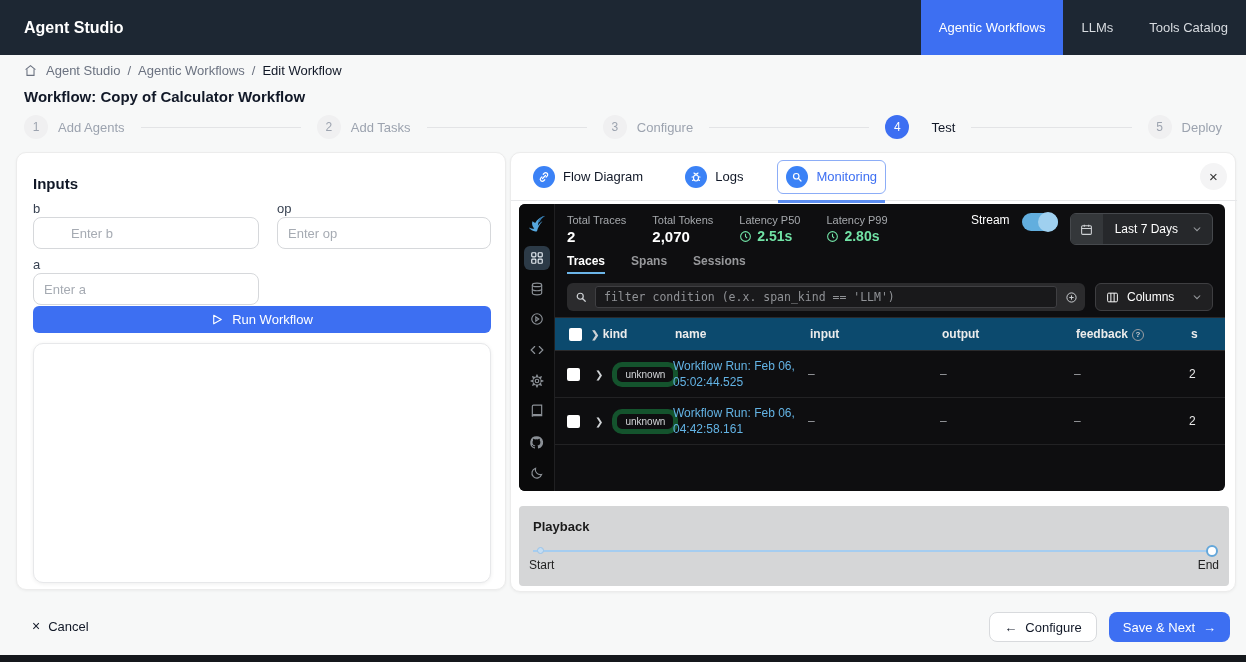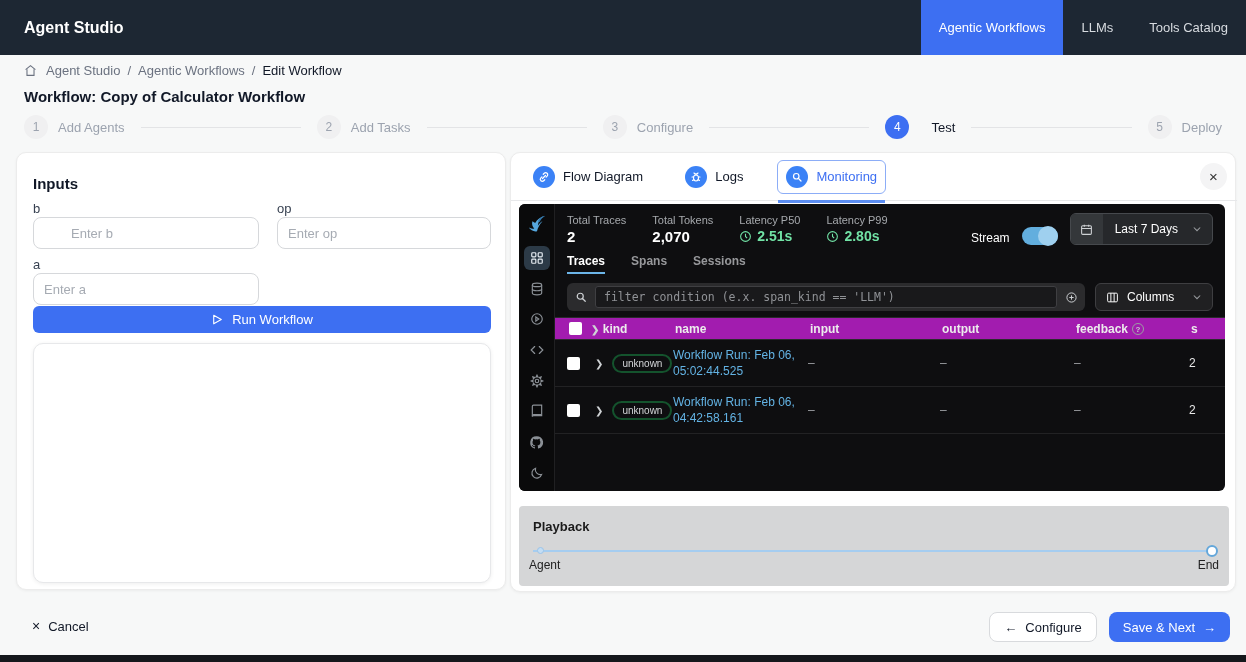--- a/index.html
+++ b/index.html
@@ -56,48 +56,48 @@
   .side-spacer { flex:1 1 auto; }
   .mon-content { flex:1 1 auto; display:flex; flex-direction:column; overflow:hidden; }
   .mon-crumb { height:30px; border-bottom:1px solid #2b2b2d; display:flex; align-items:center; gap:8px; padding:0 12px; font-size:12px; color:#b9bcbf; flex:0 0 auto; }
   .mon-crumb .cur { color:#fff; font-weight:bold; }
   .mon-crumb .sep { color:#7b7e82; font-size:11px; }
   .mon-stats { height:50px; display:flex; align-items:center; gap:26px; padding:0 12px; flex:0 0 auto; }
   .stat { display:flex; flex-direction:column; gap:2px; }
   .stat-label { font-size:11px; color:#a6a9ad; }
   .stat-value { font-size:15px; font-weight:bold; color:#fff; }
   .stat-value.green { color:#71e2a5; font-size:14px; display:flex; align-items:center; gap:5px; }
-  .mon-controls { margin-left:auto; display:flex; align-items:flex-end; gap:12px; }
+  .mon-controls { margin-left:auto; display:flex; align-items:flex-start; gap:12px; }
   .stream-label { font-size:12px; color:#fff; }
   .toggle { width:36px; height:18px; border-radius:9px; background:#62aede; position:relative; cursor:pointer; }
   .toggle-knob { position:absolute; right:0px; top:-1px; width:20px; height:20px; border-radius:50%; background:#9fd0ef; }
   .date-btn { display:flex; align-items:center; background:#26282b; border:1px solid #46494d; border-radius:6px; height:32px; overflow:hidden; cursor:pointer; }
   .date-cal { width:32px; height:32px; background:#34373a; display:flex; align-items:center; justify-content:center; color:#cfd2d5; }
   .date-text { font-size:12px; color:#fff; padding:0 14px 0 12px; }
   .date-chev { color:#9a9da1; padding-right:10px; display:flex; }
   .mon-tabs { height:23px; display:flex; gap:26px; padding:0 12px; flex:0 0 auto; align-items:flex-start; }
   .mon-tab { font-size:12px; color:#97989b; font-weight:bold; padding-bottom:4px; cursor:pointer; }
   .mon-tab.active { color:#fff; border-bottom:2px solid #6cb5e8; }
   .mon-filter-row { height:40px; display:flex; align-items:center; padding:0 12px; gap:10px; flex:0 0 auto; }
   .filter-box { flex:1 1 auto; height:28px; background:#2b2b2d; border-radius:6px; display:flex; align-items:center; overflow:hidden; }
   .filter-search { width:28px; display:flex; align-items:center; justify-content:center; color:#cfd2d5; }
   .filter-input { flex:1 1 auto; height:22px; background:#19191b; border:1px solid #3f3f42; border-radius:3px; color:#ddd; font-family:"DejaVu Sans Mono",monospace; font-size:11.5px; padding:0 8px; }
   .filter-input::placeholder { color:#909296; font-family:"DejaVu Sans Mono",monospace; }
   .filter-plus { width:28px; display:flex; align-items:center; justify-content:center; color:#cfd2d5; cursor:pointer; }
   .columns-btn { width:118px; height:28px; background:#202022; border:1px solid #3e3e41; border-radius:6px; color:#fff; font-size:12px; display:flex; align-items:center; gap:8px; padding:0 10px; cursor:pointer; flex:0 0 auto; font-family:"Liberation Sans",sans-serif; }
   .columns-btn .chev { margin-left:auto; color:#9a9da1; display:flex; }
   .mon-table { flex:1 1 auto; overflow:hidden; }
   .t-grid { display:grid; grid-template-columns:34px 84px 135px 132px 134px 115px 36px; align-items:center; }
-  .t-head { height:23px; background:#a21caf; border-top:1px solid #2a2a2c; border-bottom:1px solid #2a2a2c; font-size:12px; font-weight:bold; color:#ececec; }
+  .t-head { height:34px; background:#0c4a6e; border-top:1px solid #2a2a2c; border-bottom:1px solid #2a2a2c; font-size:12px; font-weight:bold; color:#ececec; }
   .t-head > div { padding-left:2px; white-space:nowrap; overflow:hidden; }
   .t-row { height:47px; border-bottom:1px solid #222224; font-size:12px; color:#9ea1a5; cursor:pointer; }
   .cb { width:13px; height:13px; background:#fff; border-radius:2px; margin-left:12px; cursor:pointer; }
   .chev-r { color:#cfd2d5; font-size:10px; }
   .kind-cell { display:flex; align-items:center; gap:9px; }
-  .pill { border:2px solid #14532d; border-radius:10px; color:#d4d6d9; font-size:10px; padding:2px 8px; white-space:nowrap; }
+  .pill { border:5px solid #14532d; border-radius:10px; color:#d4d6d9; font-size:10px; padding:2px 8px; white-space:nowrap; }
   .name-link { color:#63b3e4; line-height:1.35; white-space:nowrap; }
   .info-circ { display:inline-flex; width:12px; height:12px; border:1px solid #9b9ea2; border-radius:50%; font-size:8px; color:#c9ccd0; align-items:center; justify-content:center; margin-left:4px; vertical-align:1px; }
 
   
   .playback { position:absolute; left:8px; top:353px; width:710px; height:80px; background:#d5d6d7; border-radius:4px; }
   .playback-heading { position:absolute; left:14px; top:13px; font-size:13px; font-weight:bold; color:#1b1b1b; }
   .pb-track { position:absolute; left:14px; right:14px; top:44px; height:2px; background:#a5cdf0; }
   .pb-dot-start { position:absolute; left:18px; top:41px; width:7px; height:7px; border-radius:50%; background:#c3ddf3; border:1px solid #9cc4e8; cursor:pointer; }
   .pb-knob-end { position:absolute; right:11px; top:39px; width:12px; height:12px; border-radius:50%; background:#fff; border:2px solid #64a7da; cursor:pointer; }
   .pb-start-label { position:absolute; left:10px; top:52px; font-size:12px; color:#222; }
@@ -420,21 +420,21 @@
           </div>
         </div>
       </div>
     </div>
 
     <div class="playback">
       <div class="playback-heading">Playback</div>
       <div class="pb-track"></div>
       <div class="pb-dot-start"></div>
       <div class="pb-knob-end"></div>
-      <div class="pb-start-label">Agent</div>
+      <div class="pb-start-label">Start</div>
       <div class="pb-end-label">End</div>
     </div>
   </div>
 
   <button class="footer-cancel">
     <span style="font-size:14px;">×</span>
     <span>Cancel</span>
   </button>
   <div class="footer-right">
     <button class="btn-configure">

